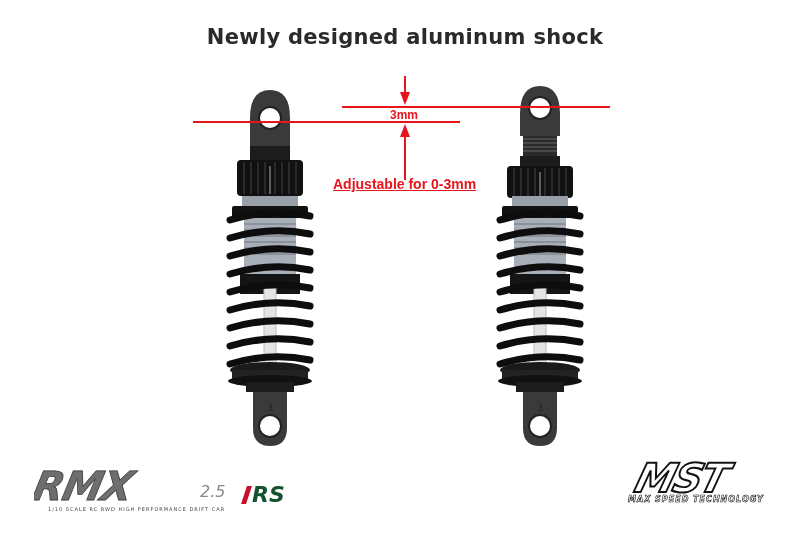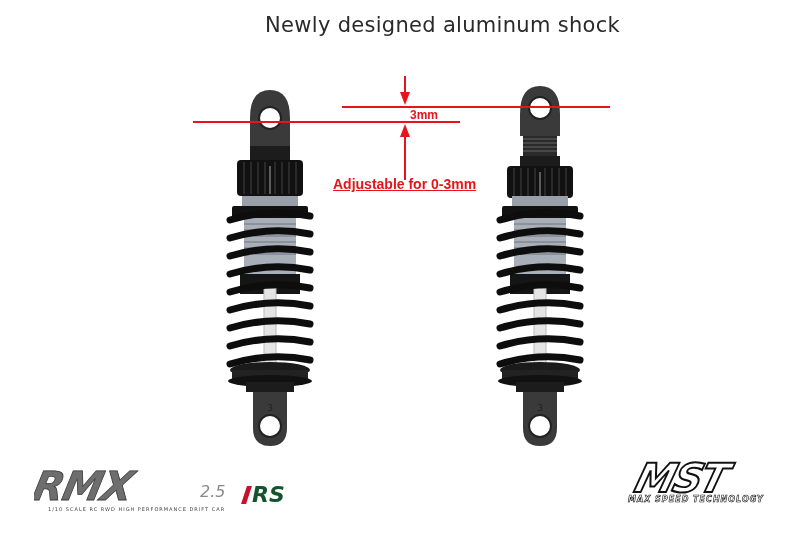--- a/index.html
+++ b/index.html
@@ -1,17 +1,17 @@
 <!DOCTYPE html>
 <html><head>
 <meta charset="utf-8">
 <style>
   html,body{margin:0;padding:0;background:#fff;}
   body{width:810px;height:540px;position:relative;overflow:hidden;font-family:"DejaVu Sans",sans-serif;}
-  .title{position:absolute;left:190px;top:14px;width:430px;text-align:right;font-family:"DejaVu Sans",sans-serif;font-weight:normal;font-size:21px;line-height:23px;color:#2a2a2a;letter-spacing:0.3px;}
+  .title{position:absolute;left:190px;top:26px;width:430px;text-align:center;font-family:"DejaVu Sans",sans-serif;font-weight:bold;font-size:21px;line-height:23px;color:#2a2a2a;letter-spacing:0.3px;}
   .redline{position:absolute;height:2px;background:#e8141c;}
   .vline{position:absolute;width:2px;background:#e8141c;}
   .arrow-down{position:absolute;width:0;height:0;border-left:5px solid transparent;border-right:5px solid transparent;border-top:13px solid #e8141c;}
   .arrow-up{position:absolute;width:0;height:0;border-left:5px solid transparent;border-right:5px solid transparent;border-bottom:13px solid #e8141c;}
   .red-label{position:absolute;color:#e8141c;font-family:"Liberation Sans",sans-serif;font-weight:bold;}
   svg{position:absolute;}
   .logo-tag{position:absolute;font-family:"DejaVu Sans",sans-serif;font-size:5px;color:#444;letter-spacing:1px;}
 </style>
 </head>
 <body>
@@ -130,21 +130,21 @@
   <rect x="26" y="298" width="48" height="10" fill="#1c1c1c"></rect>
   <path d="M33 308 L67 308 L67 344 Q67 362 50 362 Q33 362 33 344 Z" fill="#3a3a3a"></path>
   <circle cx="50" cy="342" r="11" fill="#fff" stroke="#222" stroke-width="2"></circle>
   <text x="50" y="327" font-size="9" text-anchor="middle" fill="#222" font-family="DejaVu Sans, sans-serif">3</text>
 </svg>
 
 <div class="redline" style="left:193px;top:121px;width:267px;"></div>
 <div class="redline" style="left:342px;top:106px;width:268px;"></div>
 <div class="vline" style="left:404px;top:76px;height:18px;"></div>
 <div class="arrow-down" style="left:400px;top:92px;"></div>
-<div class="red-label" style="left:390px;top:108px;font-size:12px;margin-left:20px;">3mm</div>
+<div class="red-label" style="left:390px;top:108px;font-size:12px;">3mm</div>
 <div class="arrow-up" style="left:400px;top:124px;"></div>
 <div class="vline" style="left:404px;top:136px;height:44px;"></div>
 <div class="red-label" style="left:333px;top:176px;font-size:14px;text-decoration:underline;">Adjustable for 0-3mm</div>
 
 <div style="position:absolute;left:34px;top:466px;width:260px;height:50px;">
   <svg style="left:0;top:0" width="260" height="40" viewBox="0 0 260 40">
     <text x="4" y="34" font-family="DejaVu Sans, sans-serif" font-weight="bold" font-style="italic" font-size="40" fill="#6e6e6e" stroke="#3a3a3a" stroke-width="0.8" letter-spacing="-1" transform="skewX(-12)">RMX</text>
   </svg>
   <span style="position:absolute;left:166px;top:16px;font-family:'DejaVu Sans',sans-serif;font-size:16px;font-style:italic;color:#8a8a8a;">2.5</span>
   <span style="position:absolute;left:210px;top:20px;width:5px;height:18px;background:#c8102e;transform:skewX(-18deg);"></span>

